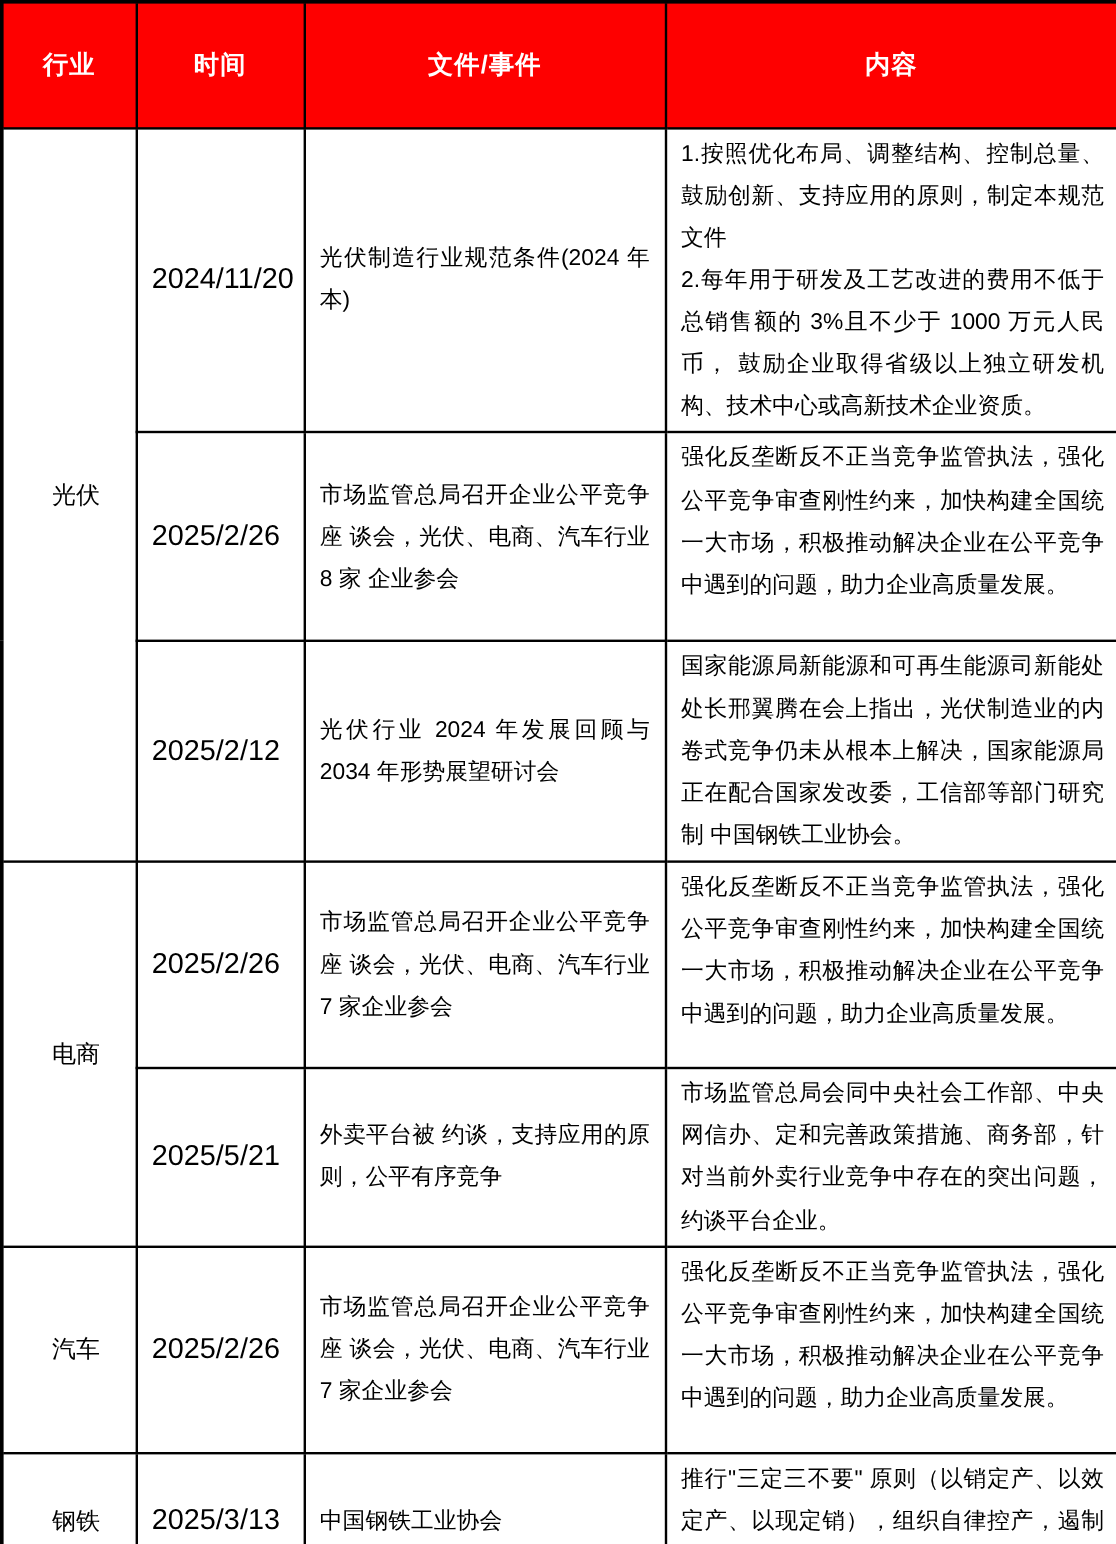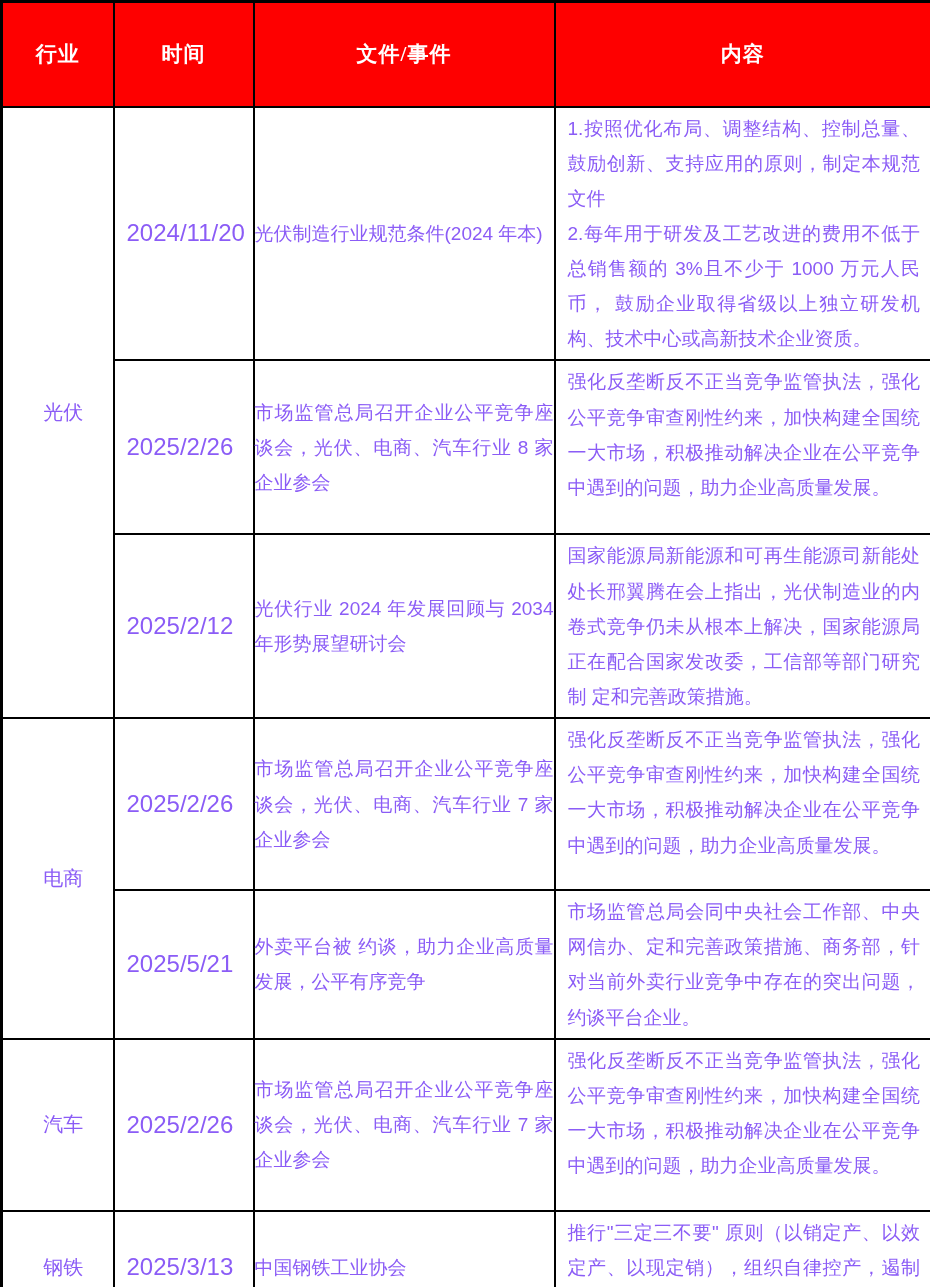--- a/index.html
+++ b/index.html
@@ -18,32 +18,31 @@
     width: 930px;
     height: 1287px;
     border-collapse: collapse;
     table-layout: fixed;
     border: 3px solid #000000;
   }
   .policy-table th,
   .policy-table td {
     border: 2px solid #000000;
     box-sizing: border-box;
-    color: #8b5cf6;
+    color: #000000;
   }
   .policy-table thead tr { height: 105px; }
   .policy-table th {
     background: var(--header_bg, #fe0000);
     color: var(--header_text, #ffffff);
     font-size: 21px;
     font-weight: bold;
     text-align: center;
     vertical-align: middle;
     letter-spacing: 1px;
-    font-family: Liberation Serif, serif;
   }
   
   col.c-industry { width: 112px; }
   col.c-date     { width: 140px; }
   col.c-event    { width: 301px; }
   col.c-content  { width: 377px; }
 
   
   tr.r0 { height: 244px; }
   tr.r1 { height: 174px; }
@@ -63,21 +62,21 @@
     vertical-align: middle;
     text-align: left;
     padding-left: 12px;
     font-size: 24px;
     white-space: nowrap;
   }
   td.event {
     vertical-align: middle;
     text-align: justify;
     text-justify: inter-ideograph;
-    padding: 4px 0;
+    padding: 4px 12px;
     font-size: 19px;
     line-height: 1.85;
   }
   td.content {
     vertical-align: top;
     text-align: justify;
     text-justify: inter-ideograph;
     padding: 3px 10px 3px 12px;
     font-size: 19px;
     line-height: 1.85;
@@ -112,31 +111,31 @@
 2.每年用于研发及工艺改进的费用不低于总销售额的 3%且不少于 1000 万元人民币， 鼓励企业取得省级以上独立研发机构、技术中心或高新技术企业资质。</td>
       </tr>
       <tr class="r1">
         <td class="date">2025/2/26</td>
         <td class="event">市场监管总局召开企业公平竞争座 谈会，光伏、电商、汽车行业 8 家 企业参会</td>
         <td class="content">强化反垄断反不正当竞争监管执法，强化公平竞争审查刚性约来，加快构建全国统一大市场，积极推动解决企业在公平竞争中遇到的问题，助力企业高质量发展。</td>
       </tr>
       <tr class="r2">
         <td class="date">2025/2/12</td>
         <td class="event">光伏行业 2024 年发展回顾与 2034 年形势展望研讨会</td>
-        <td class="content">国家能源局新能源和可再生能源司新能处处长邢翼腾在会上指出，光伏制造业的内 卷式竞争仍未从根本上解决，国家能源局正在配合国家发改委，工信部等部门研究制 定和完善政策措施。</td>
+        <td class="content">国家能源局新能源和可再生能源司新能处处长邢翼腾在会上指出，光伏制造业的内 卷式竞争仍未从根本上解决，国家能源局正在配合国家发改委，工信部等部门研究制 中国钢铁工业协会。</td>
       </tr>
       <tr class="r3">
         <td class="industry" rowspan="2">电商</td>
         <td class="date">2025/2/26</td>
         <td class="event">市场监管总局召开企业公平竞争座 谈会，光伏、电商、汽车行业 7 家企业参会</td>
         <td class="content">强化反垄断反不正当竞争监管执法，强化公平竞争审查刚性约来，加快构建全国统一大市场，积极推动解决企业在公平竞争中遇到的问题，助力企业高质量发展。</td>
       </tr>
       <tr class="r4">
         <td class="date">2025/5/21</td>
-        <td class="event">外卖平台被 约谈，助力企业高质量发展，公平有序竞争</td>
+        <td class="event">外卖平台被 约谈，支持应用的原则，公平有序竞争</td>
         <td class="content">市场监管总局会同中央社会工作部、中央网信办、定和完善政策措施、商务部，针对当前外卖行业竞争中存在的突出问题，约谈平台企业。</td>
       </tr>
       <tr class="r5">
         <td class="industry">汽车</td>
         <td class="date">2025/2/26</td>
         <td class="event">市场监管总局召开企业公平竞争座 谈会，光伏、电商、汽车行业 7 家企业参会</td>
         <td class="content">强化反垄断反不正当竞争监管执法，强化公平竞争审查刚性约来，加快构建全国统一大市场，积极推动解决企业在公平竞争中遇到的问题，助力企业高质量发展。</td>
       </tr>
       <tr class="r6">
         <td class="industry">钢铁</td>

